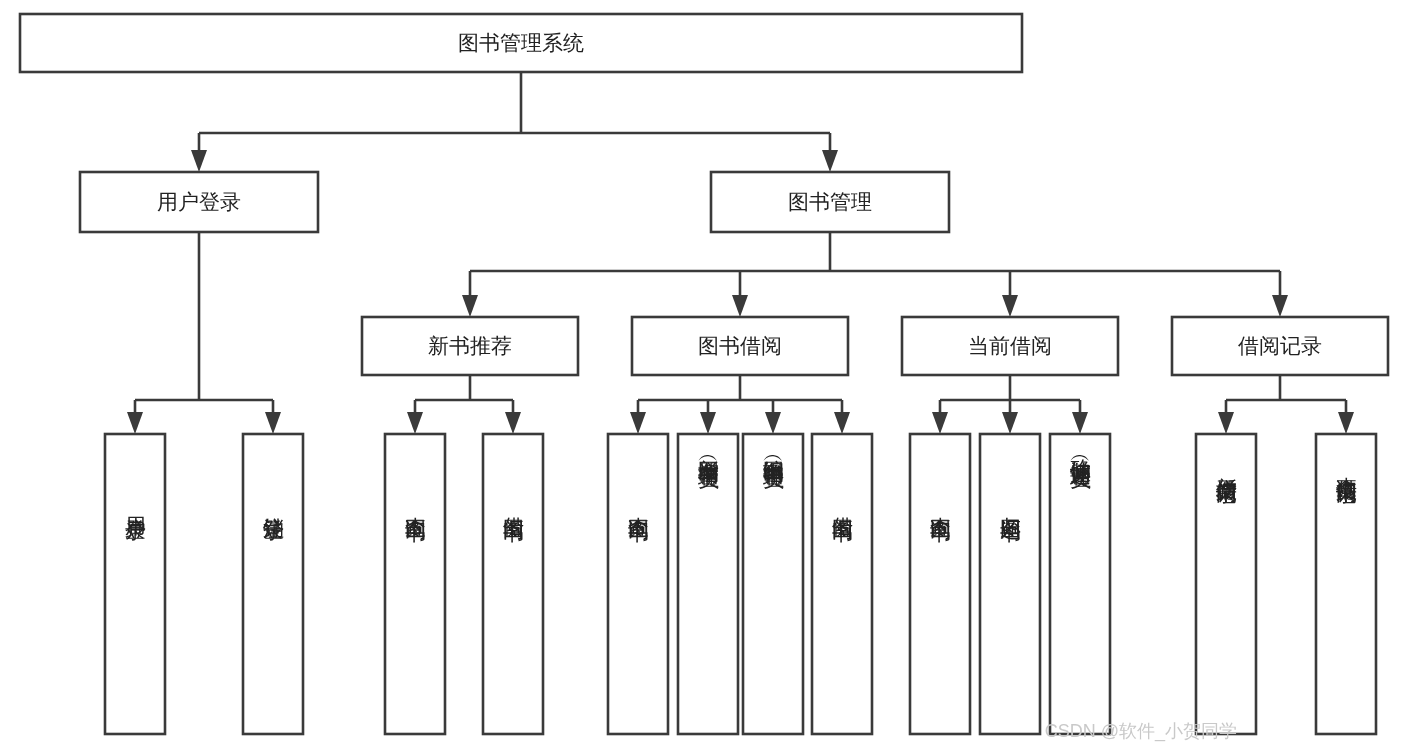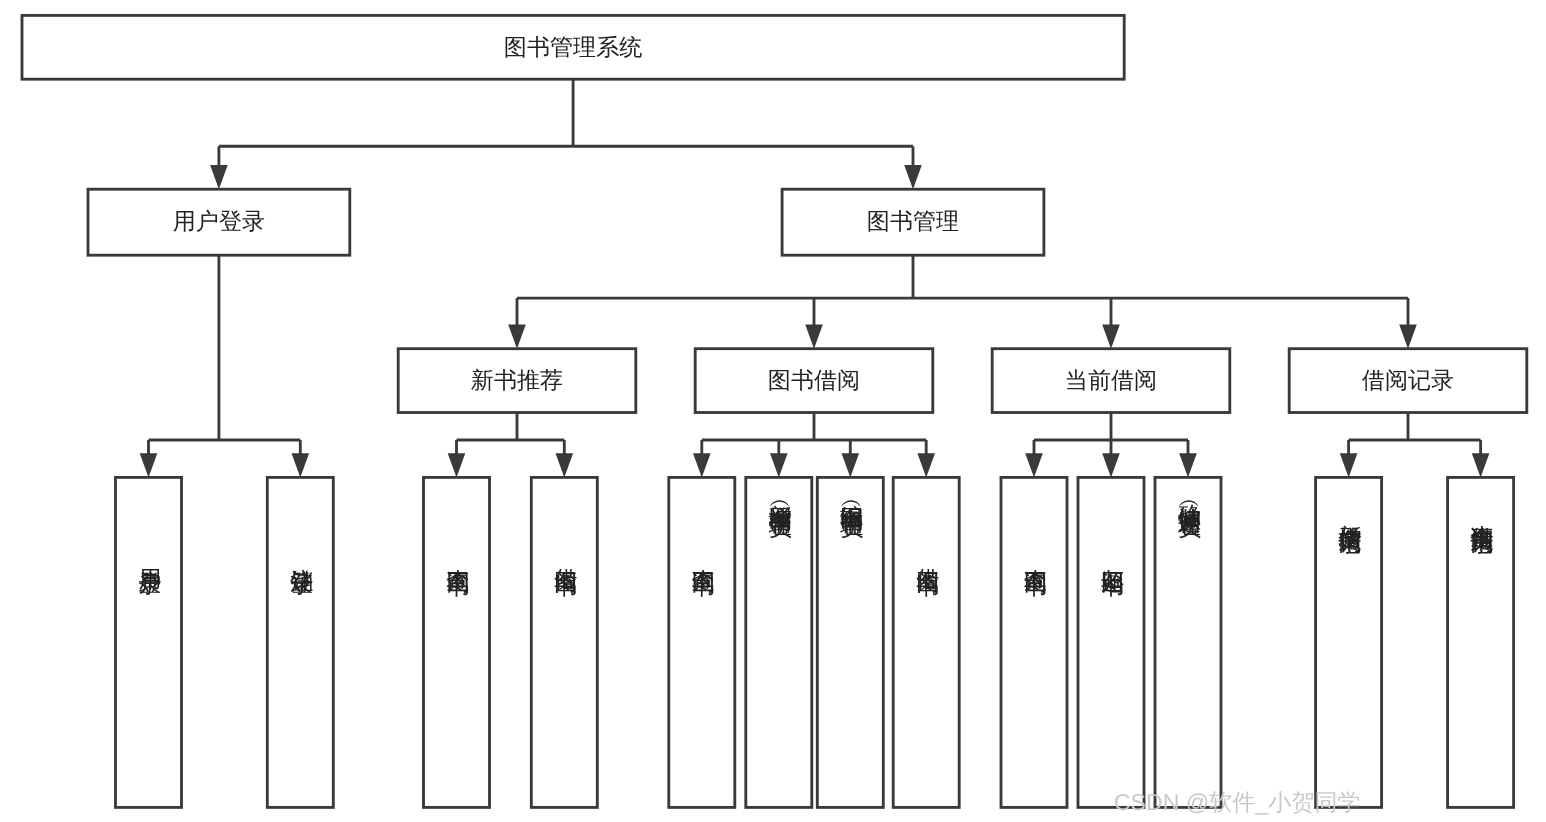--- a/index.html
+++ b/index.html
@@ -63,21 +63,21 @@
     line-height: 1.18;
     color: #222222;
     letter-spacing: 1.5px;
     white-space: nowrap;
   }
   .watermark {
     position: absolute;
     right: 8px;
     bottom: 4px;
     font-family: "Liberation Sans", "DejaVu Sans", sans-serif;
-    font-size: 21px;
+    font-size: 18px;
     color: #c9c9c9;
     white-space: nowrap;
     pointer-events: none;
   }
 </style>
 </head>
 <body>
 
 <div id="diagram-root">
 

